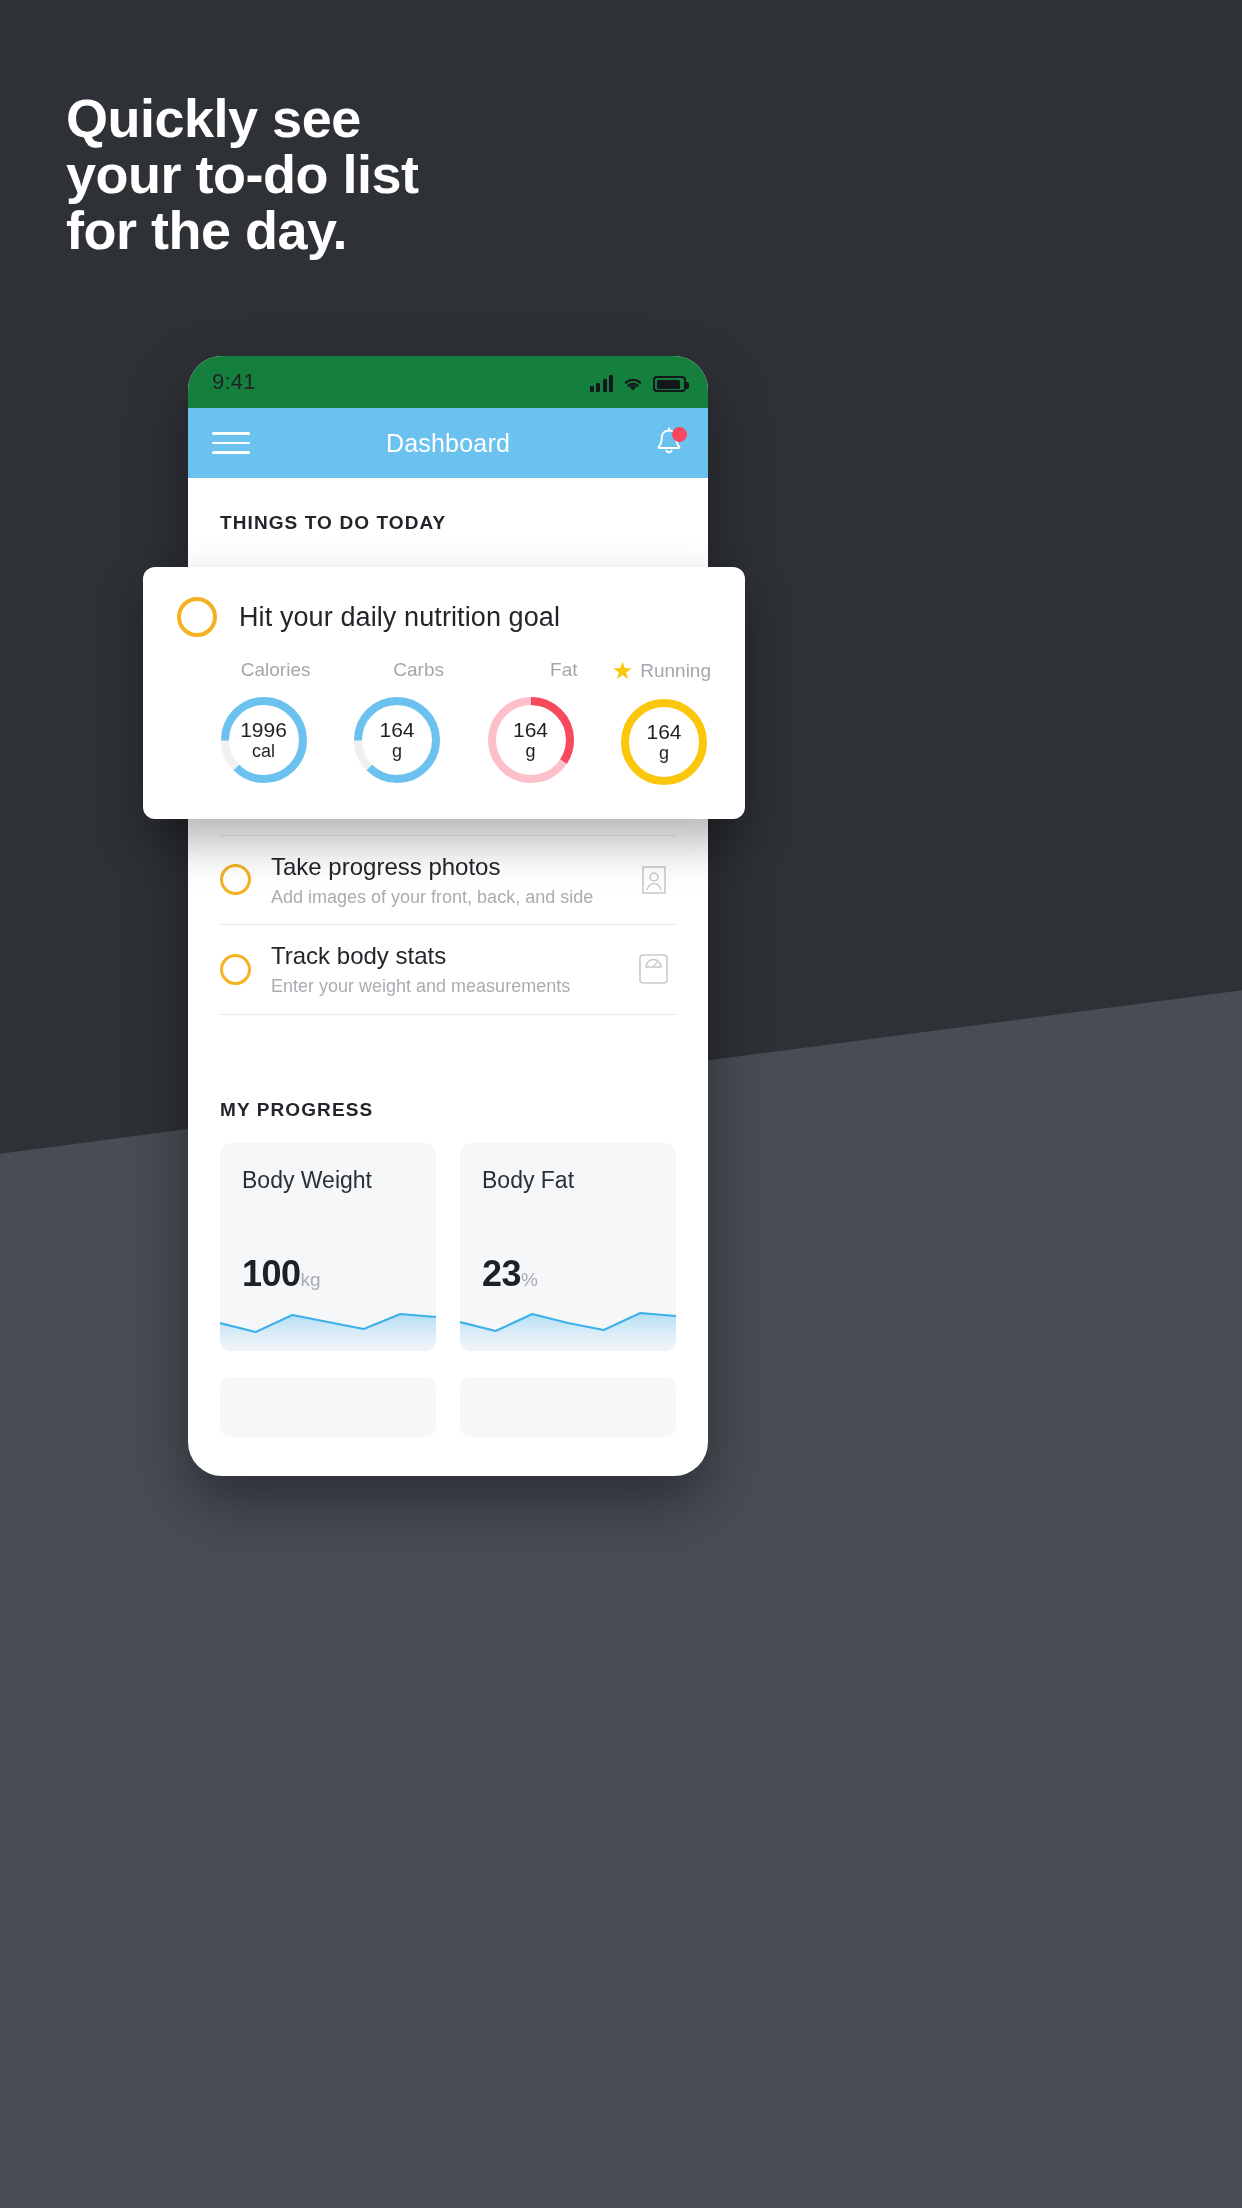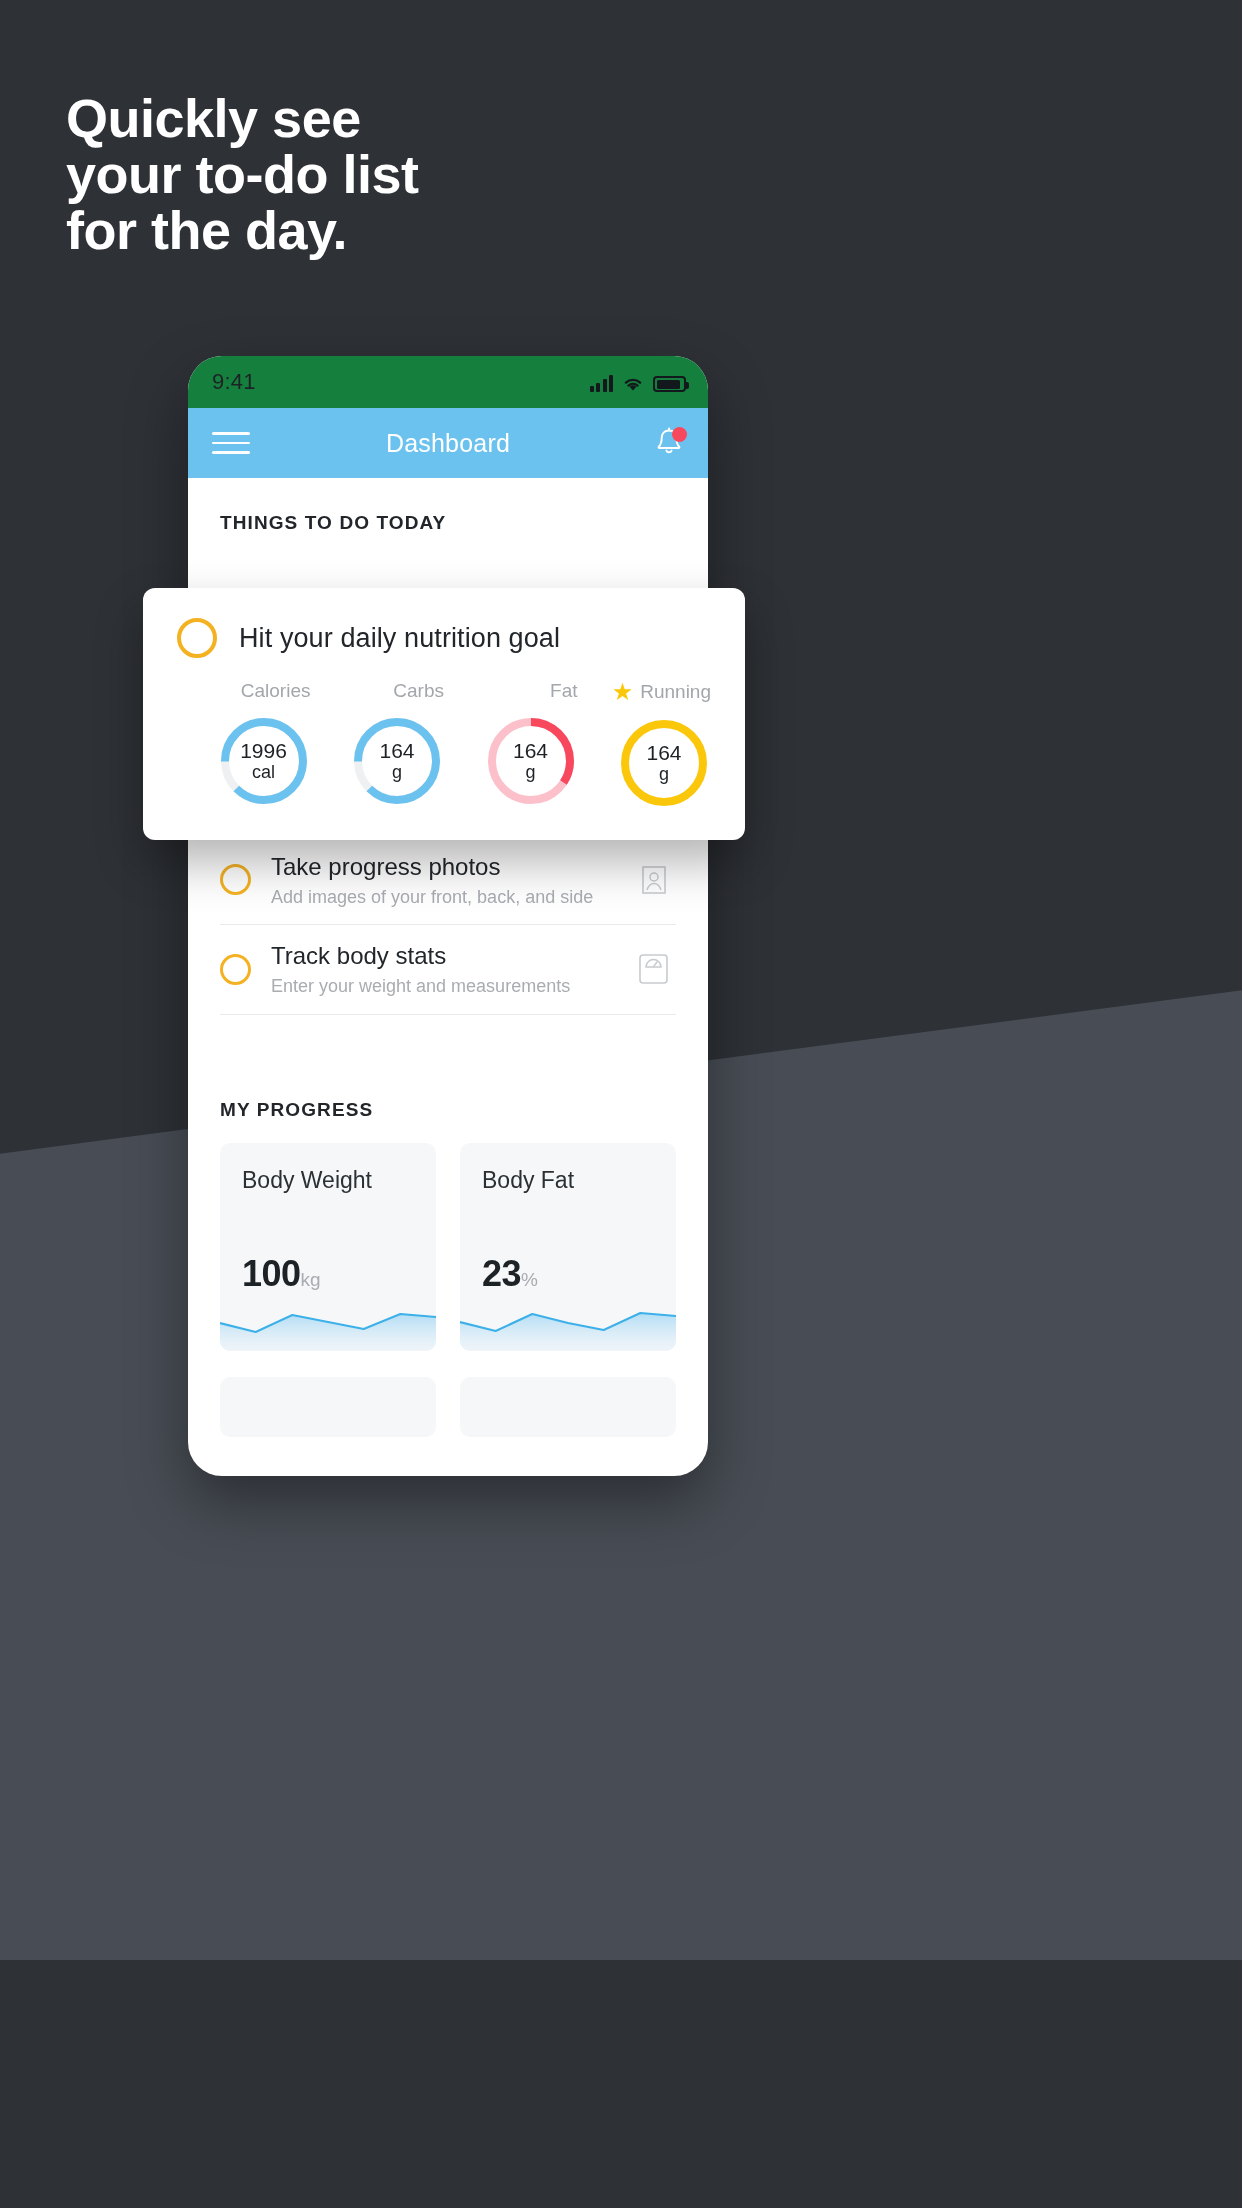--- a/index.html
+++ b/index.html
@@ -2,21 +2,21 @@
 <html><head>
 <meta charset="utf-8">
 <style>
   * { margin:0; padding:0; box-sizing:border-box; }
   html, body {
     width:1242px; height:2208px;
     background:#2e3136;
     font-family:"Liberation Sans", sans-serif;
     overflow:hidden;
   }
-  #stage { position:relative; width:1242px; height:1960px; overflow:hidden; }
+  #stage { position:relative; width:1242px; height:2208px; overflow:hidden; }
 
   
   .bg-base { position:absolute; inset:0; background:#2e3136; }
   .bg-band {
     position:absolute; left:-200px; top:1180px;
     width:1700px; height:1400px;
     background:#484d55;
     transform:rotate(-7.5deg);
     transform-origin:0 0;
   }
@@ -129,21 +129,21 @@
   .pcard-title { font-size:23px; color:#2b3035; padding:24px 0 0 22px; }
   .pcard-val { position:absolute; left:22px; bottom:56px; display:flex; align-items:baseline; gap:0; }
   .pcard-num { font-size:36px; font-weight:bold; color:#1d2226; letter-spacing:-.5px; }
   .pcard-unit { font-size:19px; color:#a9acb1; }
   .spark { position:absolute; left:0; right:0; bottom:0; height:46px; }
   .cards-peek { display:flex; gap:24px; padding:0 32px; margin-top:26px; }
   .pcard-peek { flex:1; background:#f5f7f9; border-radius:10px; height:60px; }
 
   
   .float-card {
-    position:absolute; left:143px; top:588px;
+    position:absolute; left:143px; top:567px;
     width:602px; height:252px;
     background:#ffffff; border-radius:12px;
     box-shadow:0 22px 48px rgba(0,0,0,.30);
     padding:30px 34px 0 34px;
   }
   .fc-head { display:flex; align-items:center; gap:22px; }
   .fc-ring { width:40px; height:40px; border-radius:50%; border:4px solid #f4b223; flex:none; }
   .fc-title { font-size:27px; color:#22262b; letter-spacing:.1px; }
   .macros { display:flex; margin-top:22px; }
   .macro { flex:1; display:flex; flex-direction:column; align-items:flex-end; }

